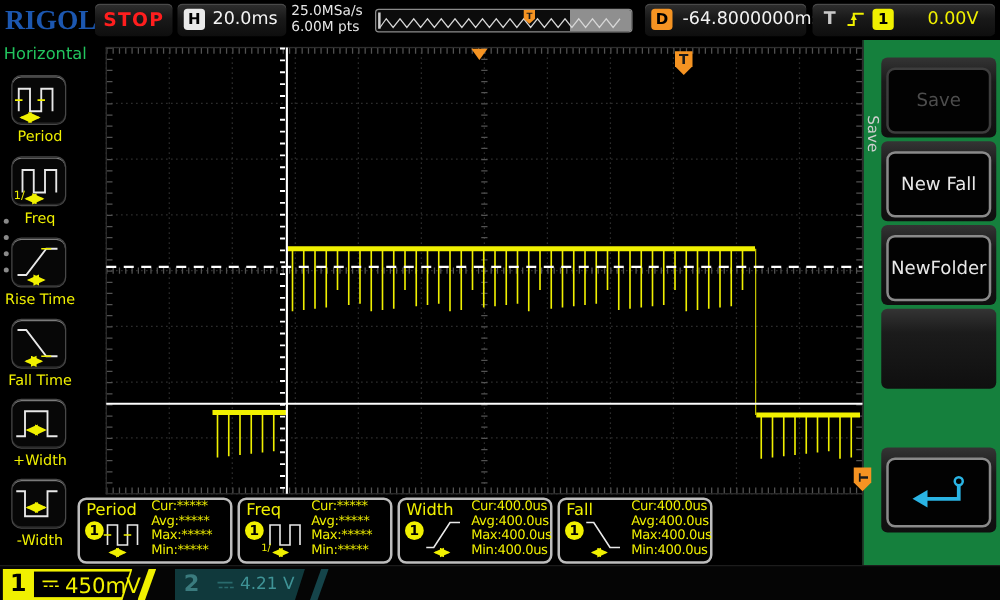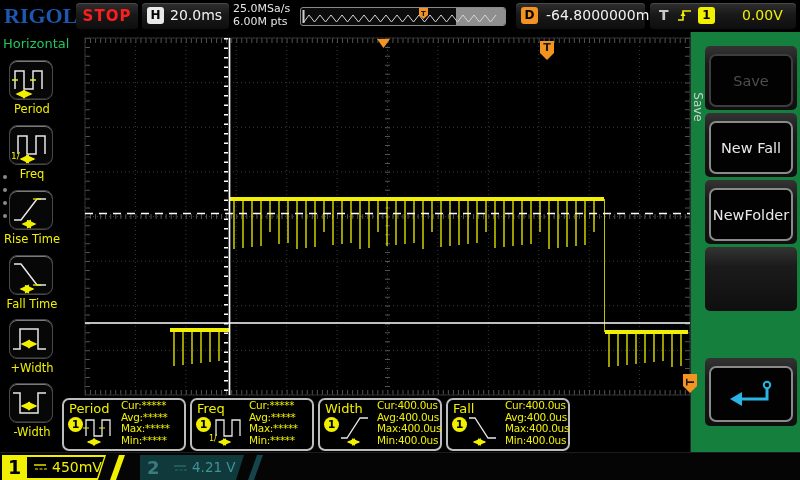--- a/index.html
+++ b/index.html
@@ -73,21 +73,21 @@
   
   #bottom-bar{left:0;top:452px;width:800px;height:28px;background:#050505;
               border-top:1px solid #1c1c1c}
   #ch1-wrap{left:2px;top:2px;width:130px;height:25px}
   #ch1-outer{position:absolute;left:0;top:0;width:104px;height:25px;background:#f0f000;
              clip-path:polygon(0 0,104px 0,96px 25px,0 25px)}
   #ch1-inner{position:absolute;left:25px;top:2px;width:77px;height:21px;background:#000;
              clip-path:polygon(0 0,77px 0,70px 21px,0 21px)}
   #ch1-num{position:absolute;left:6px;top:1px;font-size:19px;font-weight:bold;color:#000}
   #ch1-coupling{position:absolute;left:31px;top:7px}
-  #ch1-val{position:absolute;left:50px;top:4px;font-size:14px;color:#f0f000}
+  #ch1-val{position:absolute;left:50px;top:4px;font-size:17px;color:#f0f000}
   #ch1-stripe{position:absolute;left:108px;top:0;width:16px;height:25px;background:#f0f000;
               clip-path:polygon(9px 0,15px 0,6px 25px,0 25px)}
   #ch2-wrap{left:140px;top:2px;width:130px;height:25px}
   #ch2-outer{position:absolute;left:0;top:0;width:104px;height:25px;background:#10393c;
              clip-path:polygon(0 0,104px 0,96px 25px,0 25px)}
   #ch2-num{position:absolute;left:7px;top:2px;font-size:18px;font-weight:bold;color:#3a7b7e}
   #ch2-coupling{position:absolute;left:33px;top:8px;opacity:.55}
   #ch2-val{position:absolute;left:52px;top:4px;font-size:13.5px;color:#3f9396}
   #ch2-stripe{position:absolute;left:108px;top:0;width:16px;height:25px;background:#15444a;
               clip-path:polygon(9px 0,15px 0,6px 25px,0 25px)}

